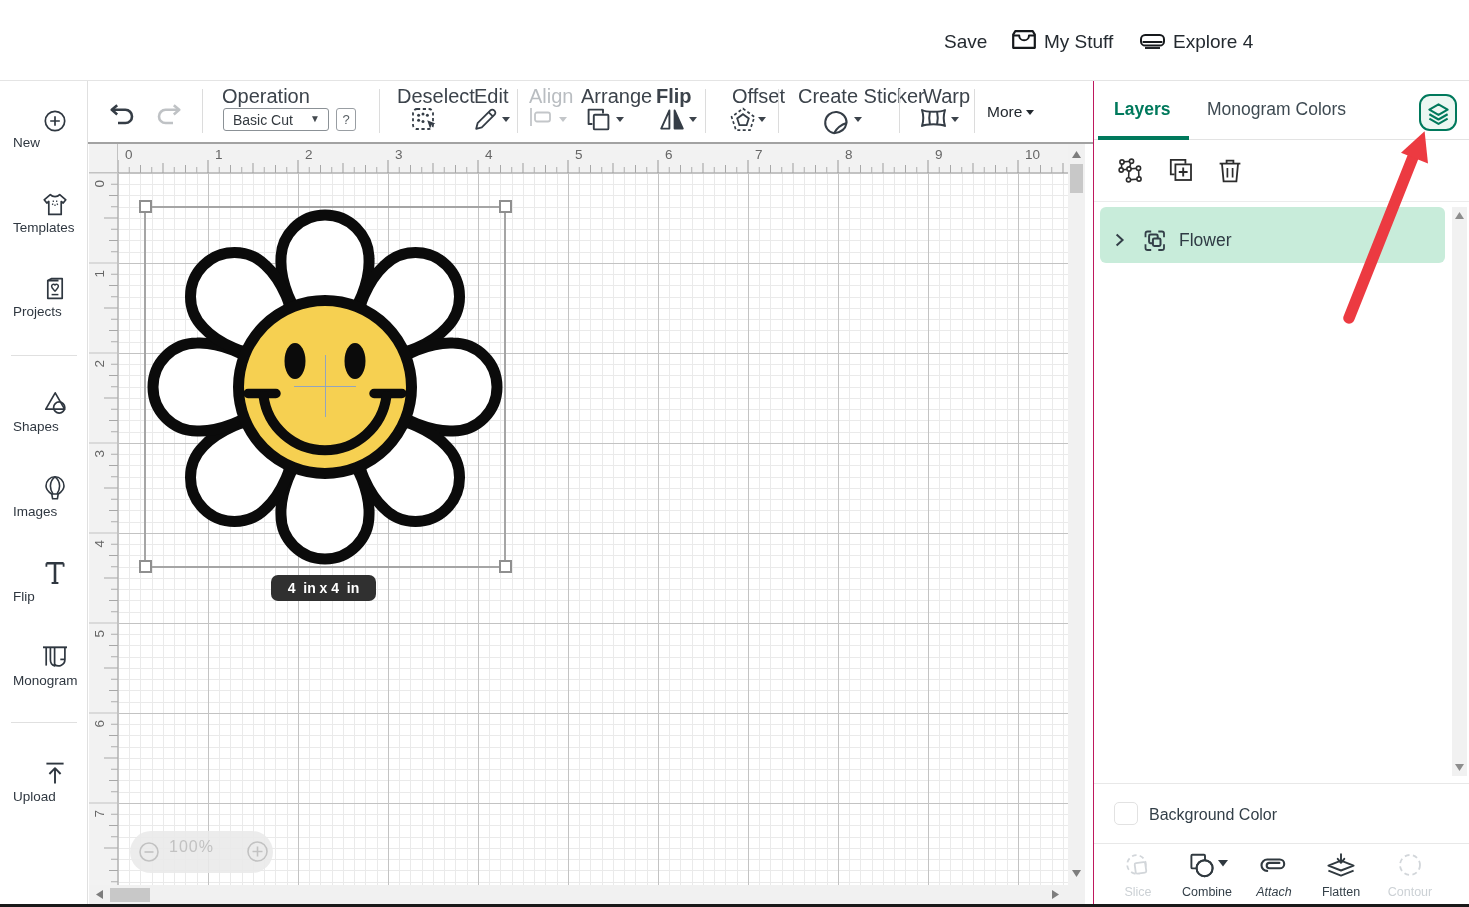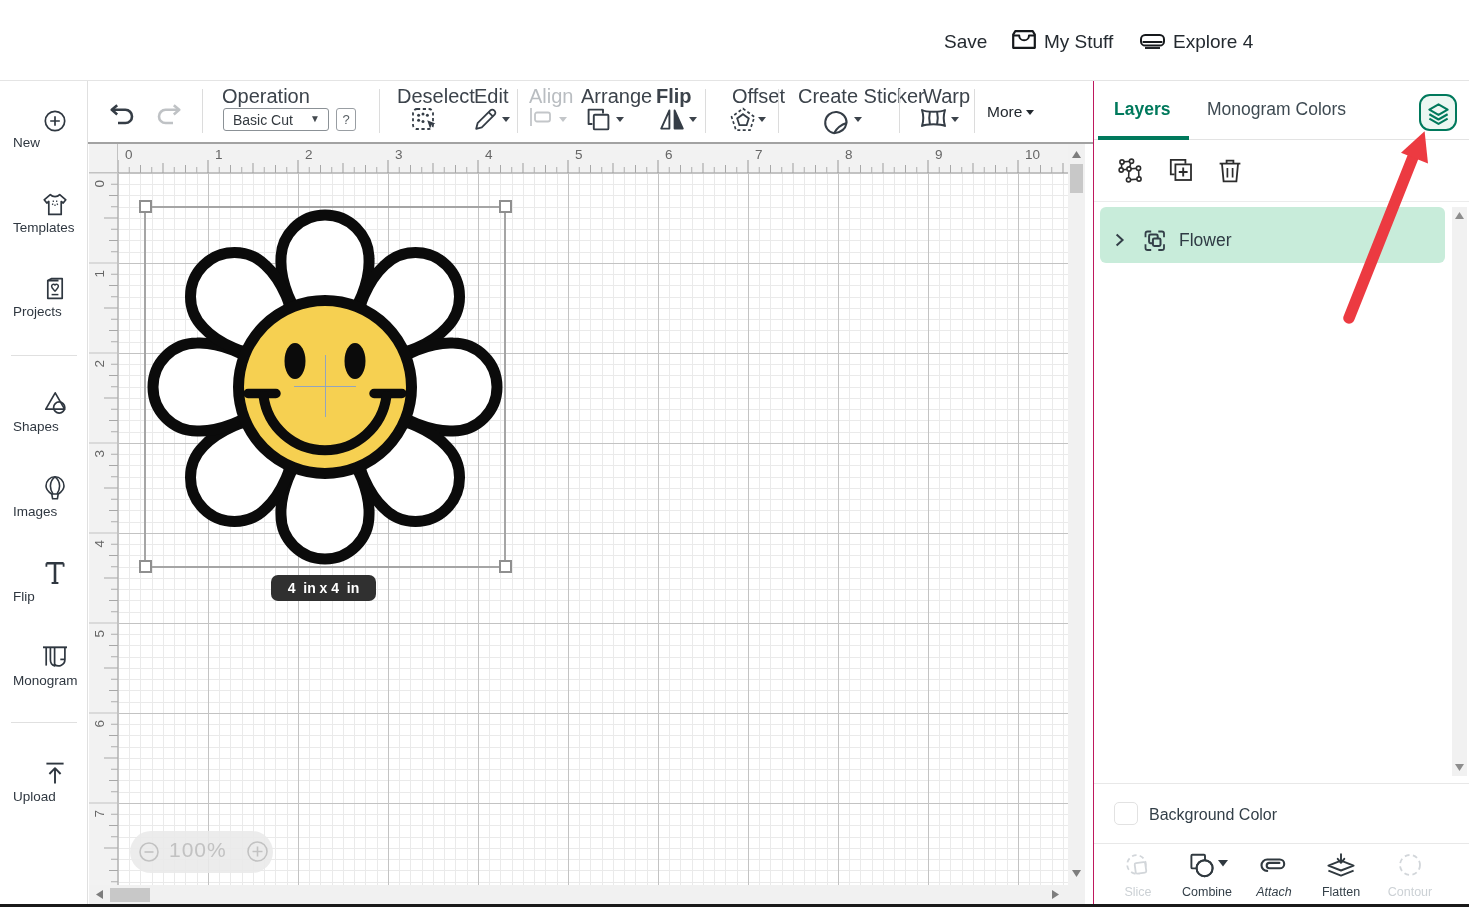--- a/index.html
+++ b/index.html
@@ -435,21 +435,21 @@
   <div style="position:absolute; left:206px; top:243.5px; width:62px; height:1px; background:#93a5bd;"></div>
   <div style="position:absolute; left:236.5px; top:213px; width:1px; height:62px; background:#93a5bd;"></div>
 
   <div id="sizelabel">4&nbsp; in x 4&nbsp; in</div>
 
   <div id="zoompill">
     <svg style="position:absolute; left:9px; top:11px;" width="20" height="20" viewBox="0 0 20 20" fill="none" stroke="#c2c2c2" stroke-width="1.6">
       <circle cx="10" cy="10" r="9"></circle>
         <path d="M5.5 10 h9"></path>
     </svg>
-    <span style="position:absolute; left:39px; top:7px; font-size:21px; letter-spacing:1px;">100%</span>
+    <span style="position:absolute; left:39px; top:7px; font-size:16px; letter-spacing:1px;">100%</span>
     <svg style="position:absolute; left:117px; top:10px;" width="21" height="21" viewBox="0 0 21 21" fill="none" stroke="#c2c2c2" stroke-width="1.6">
       <circle cx="10.5" cy="10.5" r="9.5"></circle>
         <path d="M5.5 10.5 h10 M10.5 5.5 v10"></path>
     </svg>
   </div>
 
   <div id="vscroll">
     <svg style="position:absolute; left:4px; top:7px;" width="9" height="7">
         <polygon points="4.5,0 9,7 0,7" fill="#7d7d7d"></polygon>
       </svg>

